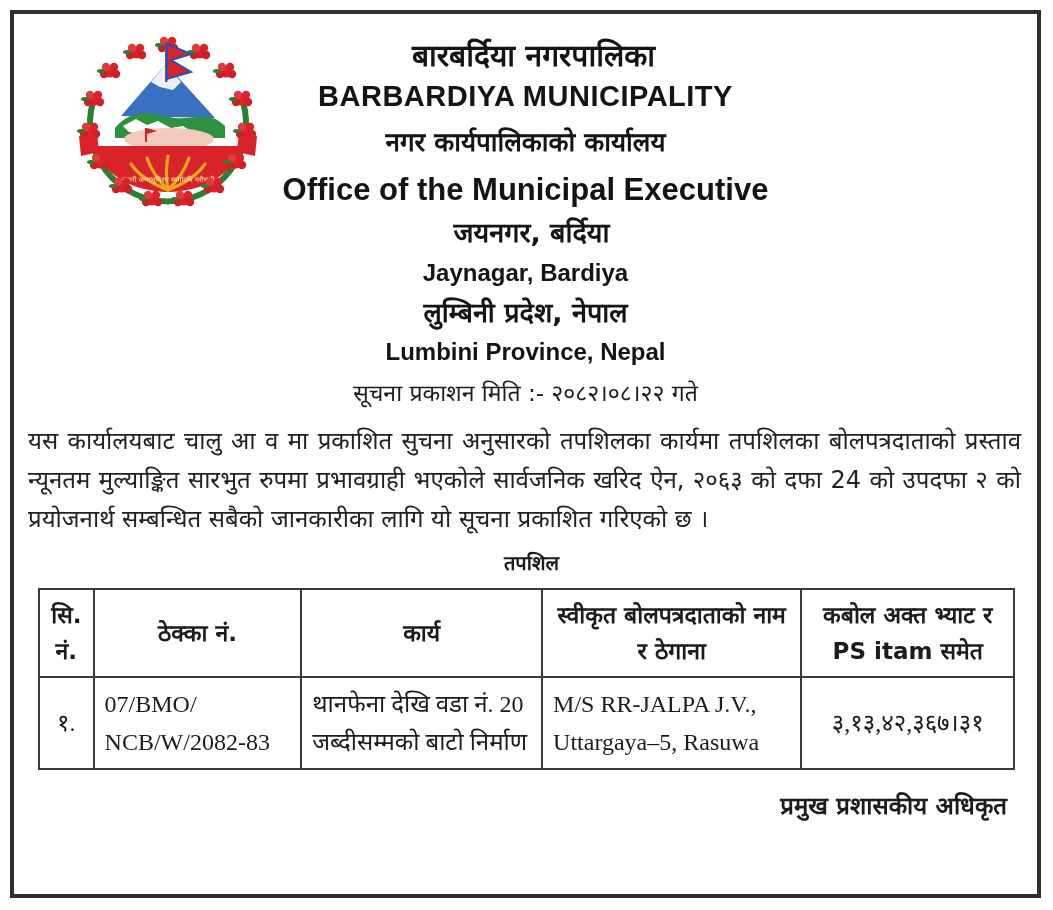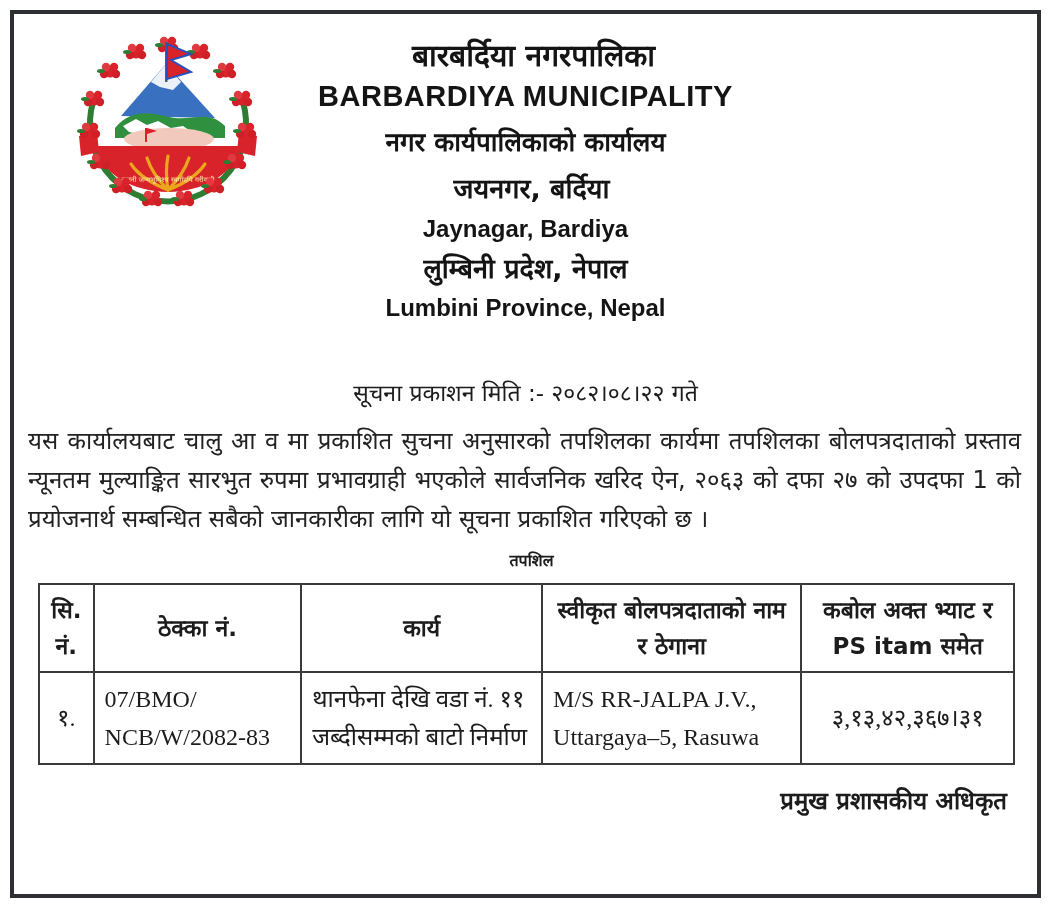--- a/index.html
+++ b/index.html
@@ -70,21 +70,21 @@
     margin: 14px 16px 0 14px;
     font-size: 24px;
     line-height: 39px;
     text-align: justify;
     color: #222;
   }
   .details-label {
     margin-top: 10px;
     text-align: center;
     font-weight: bold;
-    font-size: 16px;
+    font-size: 20px;
     margin-left: 12px;
   }
 
   
   table.tender {
     border-collapse: collapse;
     margin: 12px 22px 0 24px;
     width: calc(100% - 46px);
     table-layout: fixed;
   }
@@ -190,30 +190,31 @@
           <g>
             <rect x="102" y="10" width="2.5" height="40" fill="#5a5a5a"></rect>
             <path d="M104,12 L128,22 L108,28 L128,40 L104,47 Z" fill="#d8232a" stroke="#2a4fb8" stroke-width="2"></path>
           </g>
         </svg>
       </div>
 
       <span class="hl hl-np-org">बारबर्दिया नगरपालिका</span>
       <span class="hl hl-en-org">BARBARDIYA MUNICIPALITY</span>
       <span class="hl hl-np-office">नगर कार्यपालिकाको कार्यालय</span>
+      <span class="hl hl-en-office">Office of the Municipal Executive</span>
       <span class="hl hl-np-place">जयनगर, बर्दिया</span>
       <span class="hl hl-en-place">Jaynagar, Bardiya</span>
       <span class="hl hl-np-province">लुम्बिनी प्रदेश, नेपाल</span>
       <span class="hl hl-en-province">Lumbini Province, Nepal</span>
     </div>
 
 
     <div class="date-line">सूचना प्रकाशन मिति :- २०८२।०८।२२ गते</div>
 
-    <p class="body-text">यस कार्यालयबाट चालु आ व मा प्रकाशित सुचना अनुसारको तपशिलका कार्यमा तपशिलका बोलपत्रदाताको प्रस्ताव न्यूनतम मुल्याङ्कित सारभुत रुपमा प्रभावग्राही भएकोले सार्वजनिक खरिद ऐन, २०६३ को दफा २७ को उपदफा 1 को प्रयोजनार्थ सम्बन्धित सबैको जानकारीका लागि यो सूचना प्रकाशित गरिएको छ ।</p>
+    <p class="body-text">यस कार्यालयबाट चालु आ व मा प्रकाशित सुचना अनुसारको तपशिलका कार्यमा तपशिलका बोलपत्रदाताको प्रस्ताव न्यूनतम मुल्याङ्कित सारभुत रुपमा प्रभावग्राही भएकोले सार्वजनिक खरिद ऐन, २०६३ को दफा 24 को उपदफा २ को प्रयोजनार्थ सम्बन्धित सबैको जानकारीका लागि यो सूचना प्रकाशित गरिएको छ ।</p>
 
     <div class="details-label">तपशिल</div>
 
     <table class="tender">
       <colgroup>
         <col class="col-sn">
           <col class="col-thekka">
           <col class="col-karya">
           <col class="col-bidder">
           <col class="col-amount">
@@ -228,21 +229,21 @@
 र ठेगाना</th>
           <th>कबोल अक्त भ्याट र
 PS itam समेत</th>
         </tr>
       </thead>
       <tbody>
         <tr>
           <td class="c">१.</td>
           <td class="l">07/BMO/
 NCB/W/2082-83</td>
-          <td class="l">थानफेना देखि वडा नं. ११
+          <td class="l">थानफेना देखि वडा नं. 20
 जब्दीसम्मको बाटो निर्माण</td>
           <td class="l">M/S RR-JALPA J.V.,
 Uttargaya–5, Rasuwa</td>
           <td class="c">३,१३,४२,३६७।३१</td>
         </tr>
       </tbody>
     </table>
 
     <div class="signature">प्रमुख प्रशासकीय अधिकृत</div>
 

